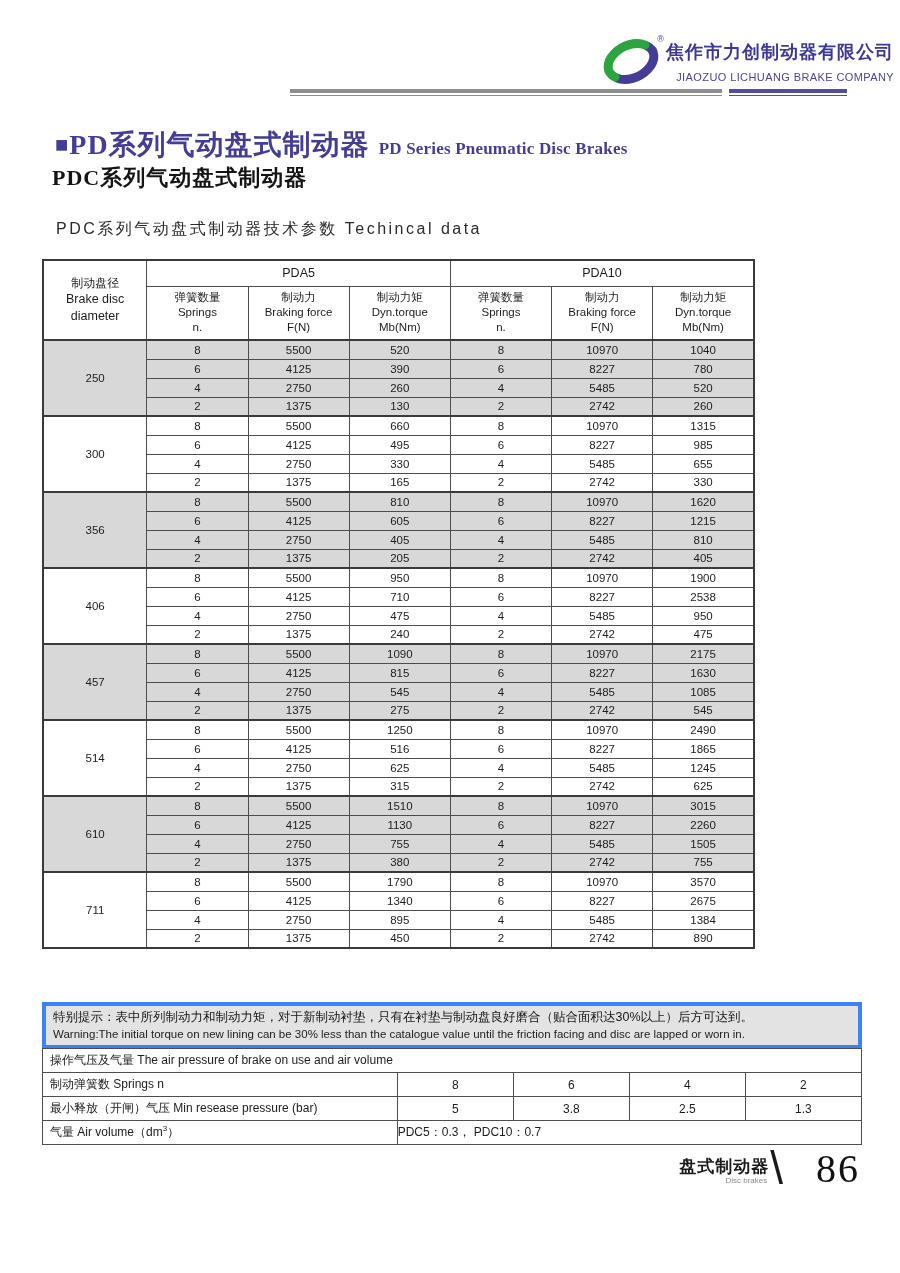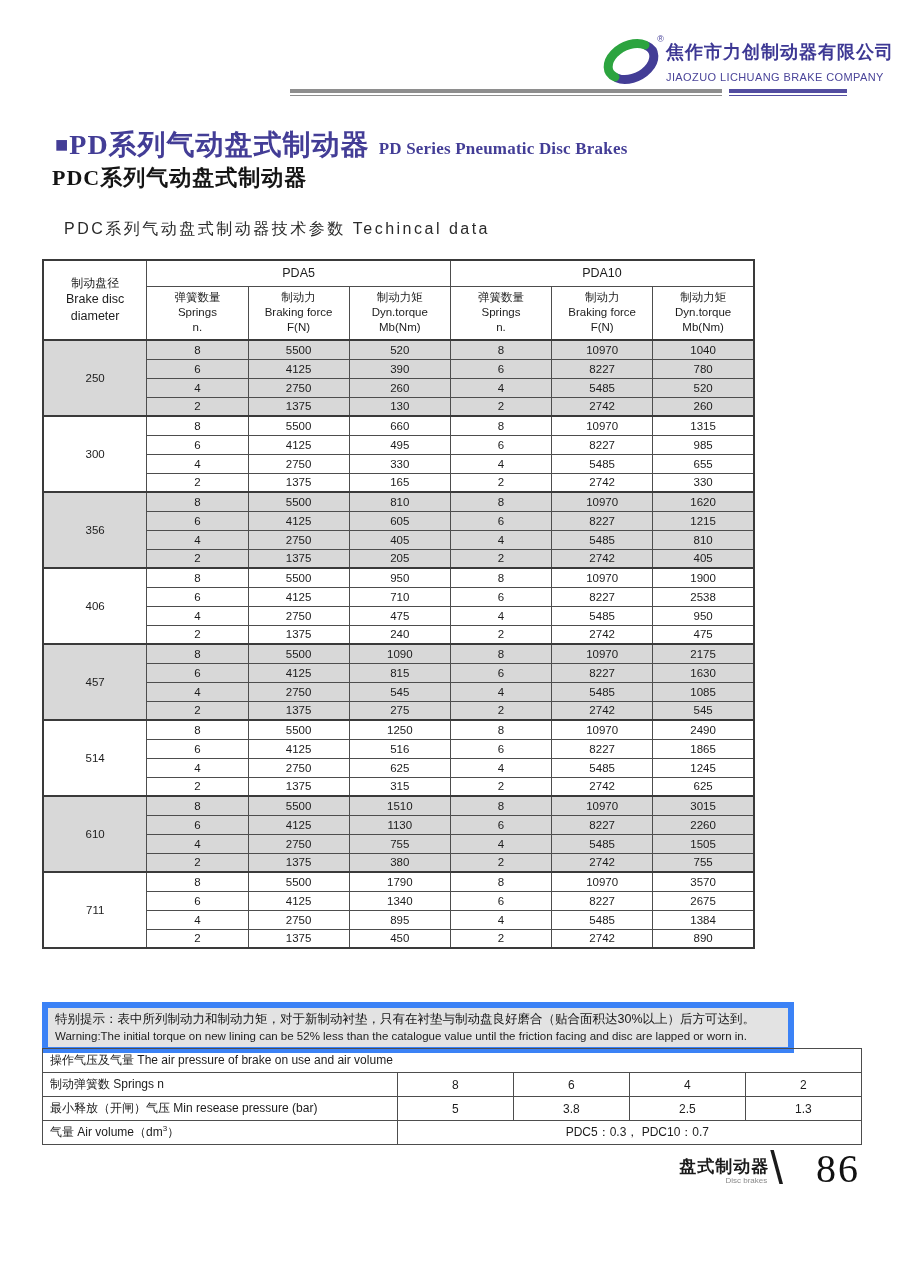--- a/index.html
+++ b/index.html
@@ -16,21 +16,21 @@
   
   .header-block {
     position:absolute; top:36px; left:602px;
     display:flex; align-items:flex-start;
   }
   .logo-wrap { position:relative; width:58px; height:52px; }
   .logo-reg {
     position:absolute; top:-2px; right:-4px;
     font-size:9px; color:#433d96;
   }
-  .company-text { margin-left:6px; padding-top:6px; }
+  .company-text { margin-left:6px; padding-top:6px;text-align:right; }
   .company-cn {
     font-size:18px; font-weight:bold; color:#3d3894;
     letter-spacing:1px; line-height:1.15; white-space:nowrap;
   }
   .company-en {
     font-size:11px; color:#4a4499; letter-spacing:0.4px;
     margin-top:8px; white-space:nowrap;
   }
   .header-divider {
     position:absolute; top:89px; left:290px; width:557px; height:8px;
@@ -51,21 +51,21 @@
   }
   .main-title .sq { font-size:22px; vertical-align:2px; margin-right:1px; }
   .main-title .cn { font-size:28px; font-weight:bold; letter-spacing:1px; }
   .main-title .en { font-size:17px; font-weight:bold; margin-left:9px; letter-spacing:0.2px; }
   .sub-title {
     position:absolute; top:163px; left:52px;
     font-family:"Liberation Serif", serif;
     font-size:22px; font-weight:bold; color:#141414; letter-spacing:1px;
   }
   .table-title {
-    position:absolute; top:219px; left:64px;
+    position:absolute; top:219px; left:56px;
     font-size:16px; color:#2a2a2a; letter-spacing:2.5px;
   }
 
   
   table { border-collapse:collapse; }
   .main-table {
     position:absolute; top:259px; left:42px; width:713px;
     border:2px solid #3a3a3a;
   }
   .main-table th, .main-table td {
@@ -79,40 +79,40 @@
   .subhead-row th { height:54px; font-size:11.5px; line-height:1.32; }
   .corner-cell { font-size:11.5px; line-height:1.35; }
   .corner-cell .cn { font-size:12px; }
   .main-table tbody td { height:19px; font-size:11.5px; }
   .main-table tbody tr.shaded td { background:#d8d8d8; }
   .main-table tbody tr.group-start td { border-top:2px solid #3a3a3a; }
   .diam-cell { font-size:12px; }
 
   
   .note-box {
-    position:absolute; top:1002px; left:42px; width:752px;
-    border:6px solid #3b82f6; background:#e3e3e3;
+    position:absolute; top:1002px; left:42px; width:820px;
+    border:4px solid #3b82f6; background:#e3e3e3;
     padding:2px 20px 3px 7px;
   }
   .note-cn { font-size:12.5px; line-height:1.5; color:#161616; }
   .note-en { font-size:11.5px; line-height:1.35; color:#222; }
 
   
   .air-table {
     position:absolute; top:1048px; left:42px; width:820px;
     border:1px solid #4d4d4d;
   }
   .air-table td {
     border:1px solid #4d4d4d;
     font-size:12px; height:24px; vertical-align:middle;
     padding:0;
   }
   .air-table td.lbl { text-align:left; padding-left:7px; width:43.3%; }
   .air-table td.val { text-align:center; width:14.17%; }
-  .air-table td.merged { text-align:center;padding-left:16px; }
+  .air-table td.merged { text-align:left; }
   .air-title-row td { font-size:12px; }
   sup { font-size:8px; }
 
   
   .footer {
     position:absolute; top:1148px; right:40px;
     display:flex; align-items:center;
   }
   .footer-cn-wrap { text-align:right; margin-top:6px; }
   .footer-cn { font-size:17px; font-weight:bold; color:#1a1a1a; letter-spacing:1px; line-height:1;text-align:right; }
@@ -470,21 +470,21 @@
         <td>450</td>
         <td>2</td>
         <td>2742</td>
         <td>890</td>
       </tr>
     </tbody>
 </table>
 
 <div class="note-box">
   <div class="note-cn">特别提示：表中所列制动力和制动力矩，对于新制动衬垫，只有在衬垫与制动盘良好磨合（贴合面积达30%以上）后方可达到。</div>
-  <div class="note-en">Warning:The initial torque on new lining can be 52% less than the catalogue value until the friction facing and disc are lapped or worn in.</div>
+  <div class="note-en">Warning:The initial torque on new lining can be 30% less than the catalogue value until the friction facing and disc are lapped or worn in.</div>
 </div>
 
 <table class="air-table">
   <tbody>
       <tr class="air-title-row">
     <td colspan="5" class="lbl">操作气压及气量 The air pressure of brake on use and air volume</td>
   </tr>
   <tr>
     <td class="lbl">制动弹簧数  Springs  n</td>
     <td class="val">8</td>

